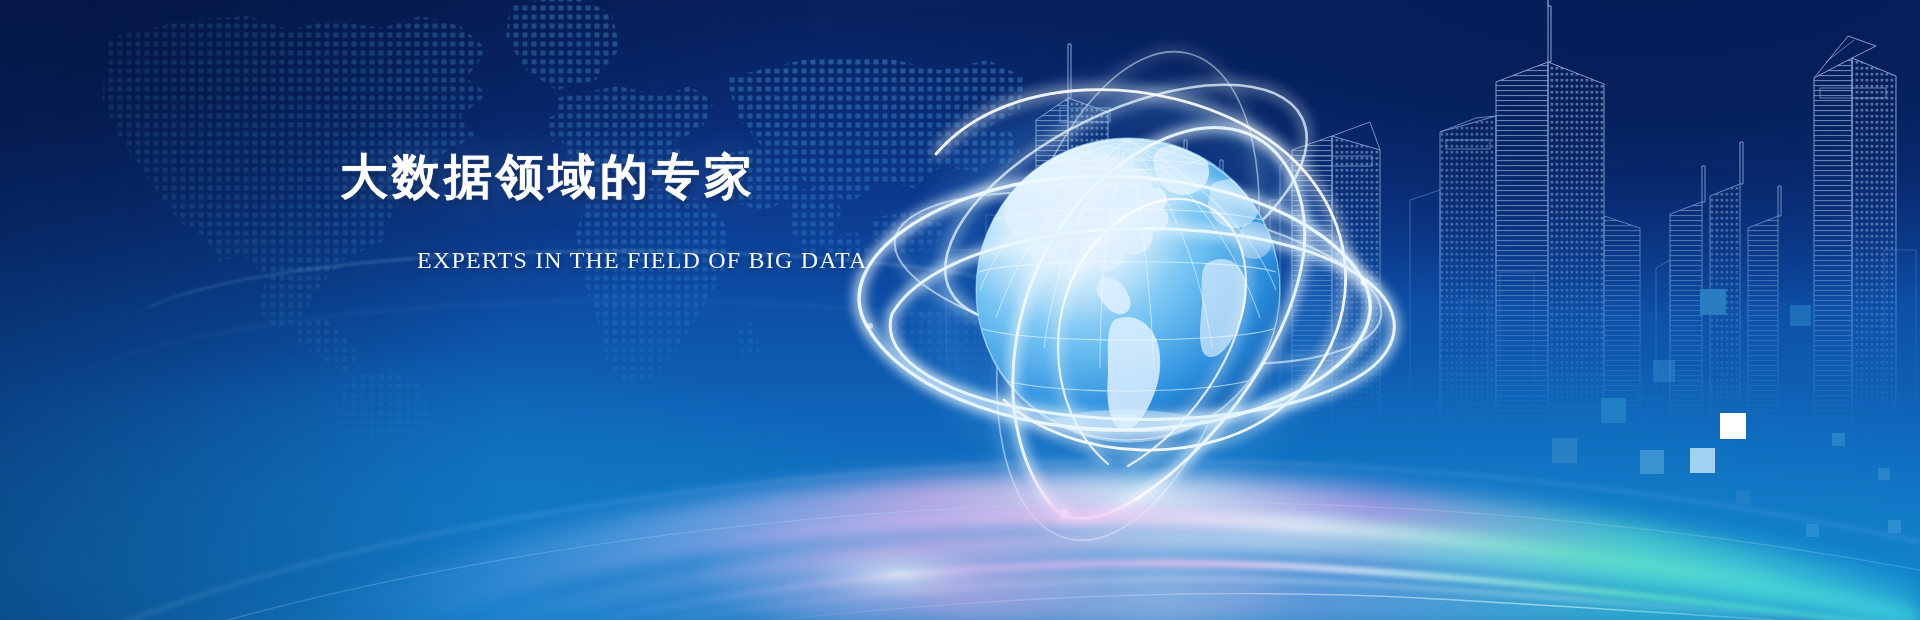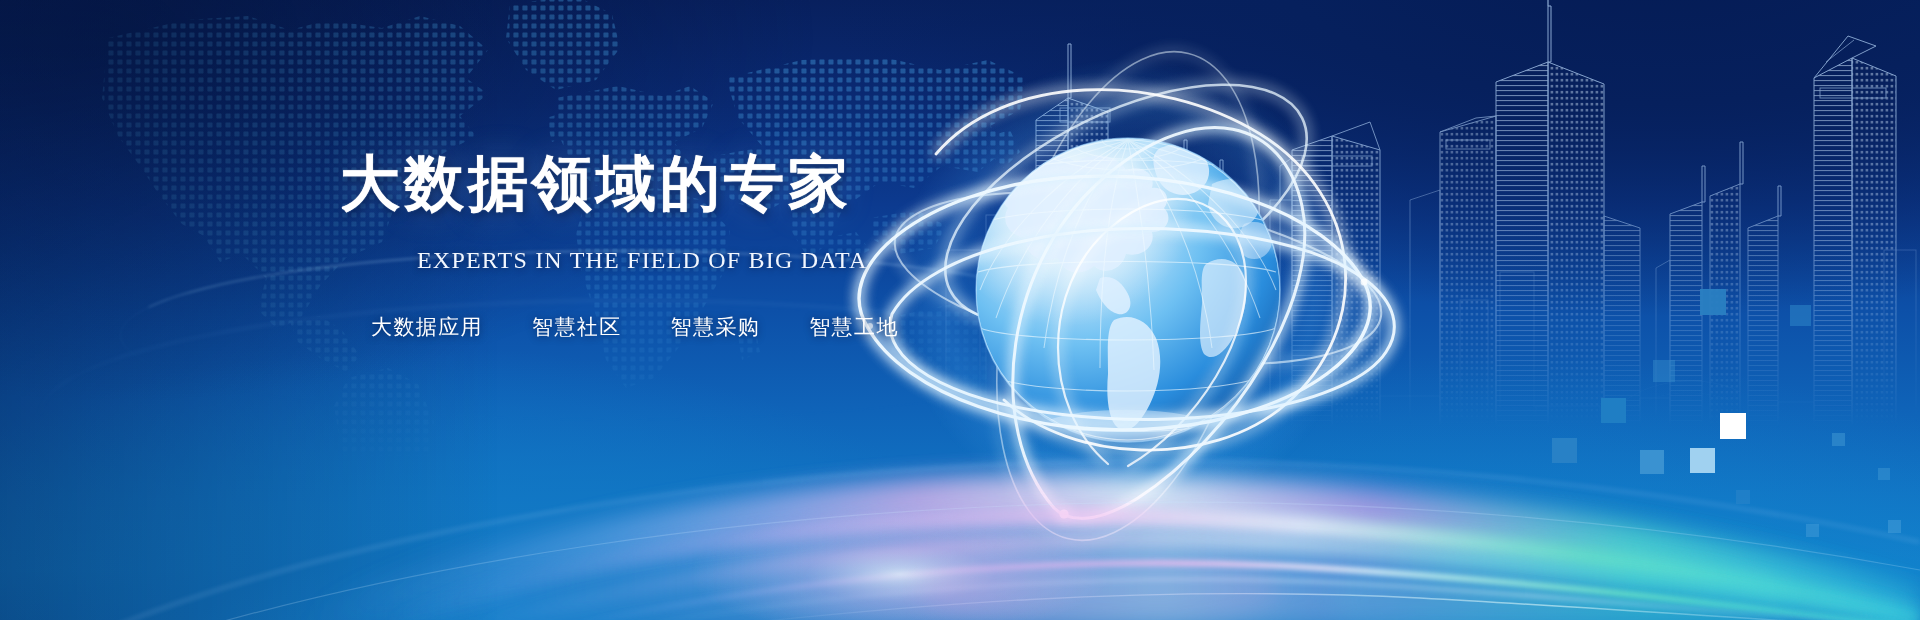--- a/index.html
+++ b/index.html
@@ -99,21 +99,21 @@
 
   
   .copy{
     position:absolute; left:0; top:0;
     width:930px; height:620px;
     pointer-events:none;
   }
   .headline{
     position:absolute; left:340px; top:152px;
     font-family:"Liberation Sans", sans-serif;
-    font-size:60px; line-height:1.06;
+    font-size:48px; line-height:1.06;
     font-weight:700;
     letter-spacing:4px;
     color:#ffffff;
     text-shadow:
       0 0 1px rgba(255,255,255,.9),
       2px 3px 10px rgba(2,14,48,.55),
       0 0 34px rgba(150,205,255,.30);
     pointer-events:auto;
     white-space:nowrap;
   }
@@ -568,21 +568,15 @@
       <div class="msq" style="left: 1736px; top: 490px; width: 14px; height: 14px; background: rgb(45, 134, 201); opacity: 0.5;"></div>
       <div class="msq" style="left: 1888px; top: 520px; width: 13px; height: 13px; background: rgb(73, 160, 218); opacity: 0.5;"></div>
       <div class="msq" style="left: 1806px; top: 524px; width: 13px; height: 13px; background: rgb(73, 160, 218); opacity: 0.45;"></div>
     </div>
 
   <div class="copy">
     <div class="headline">大数据领域的专家</div>
 
     <div class="subline">EXPERTS IN THE FIELD OF BIG DATA</div>
 
-    <div class="navrow">
-      <span class="navitem">大数据应用</span>
-      <span class="navitem">智慧社区</span>
-      <span class="navitem">智慧采购</span>
-      <span class="navitem">智慧工地</span>
-    </div>
   </div>
 
 </div>
 
 </body></html>

